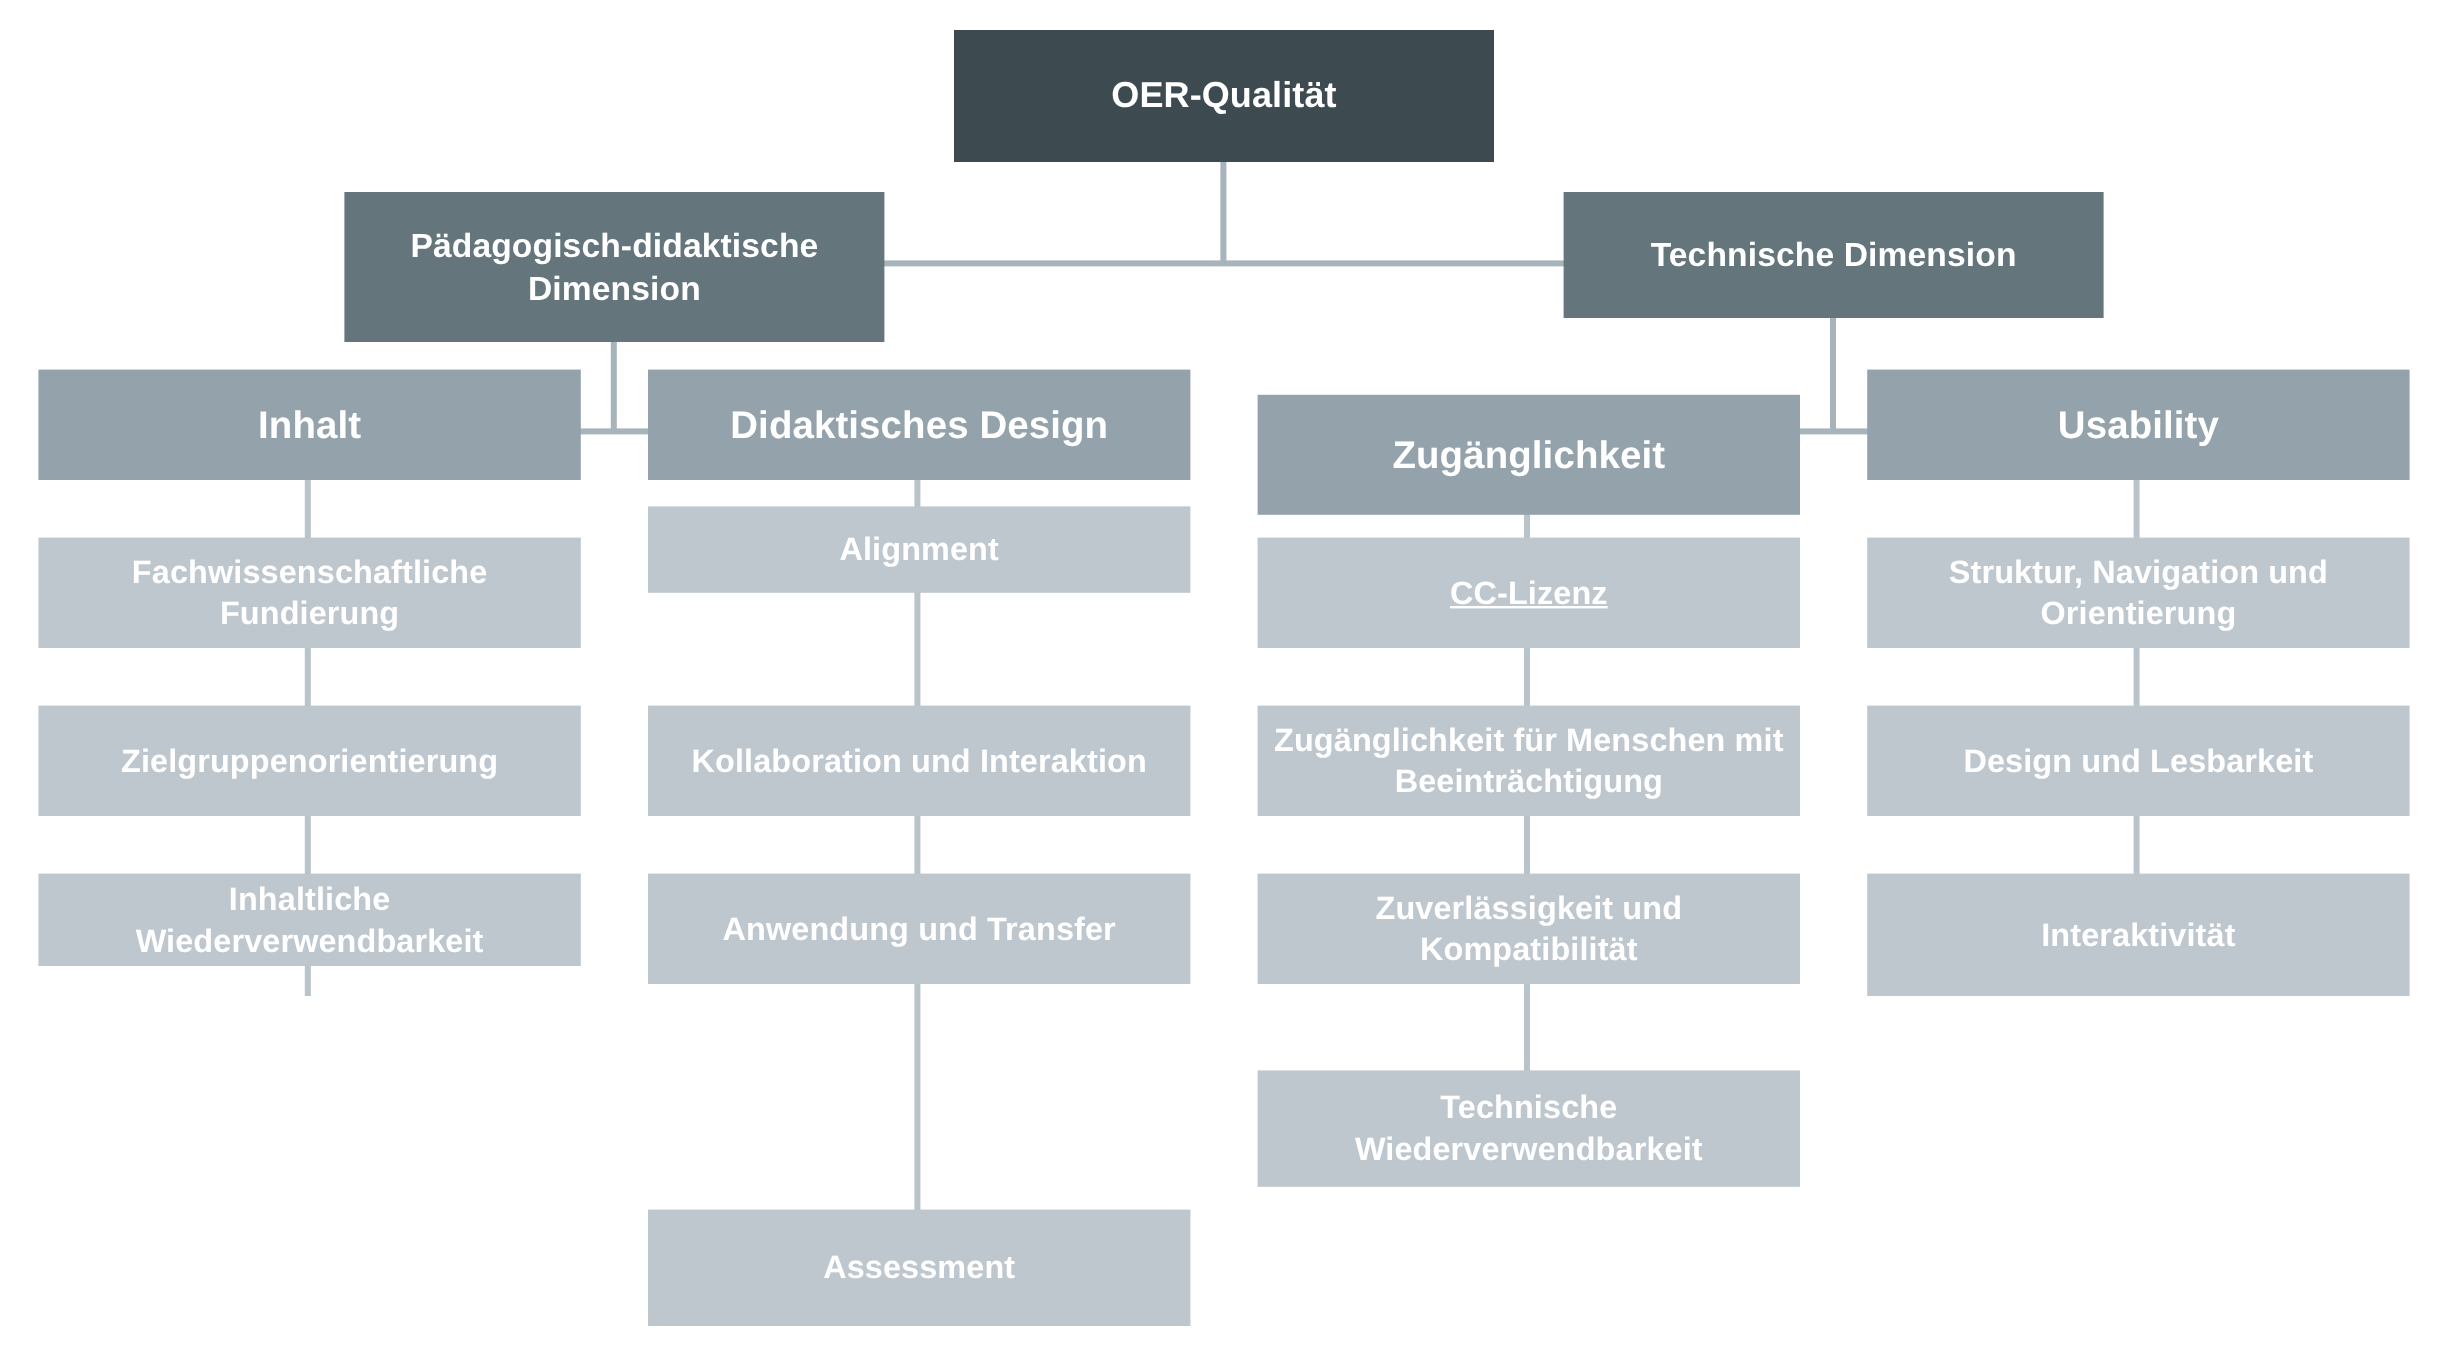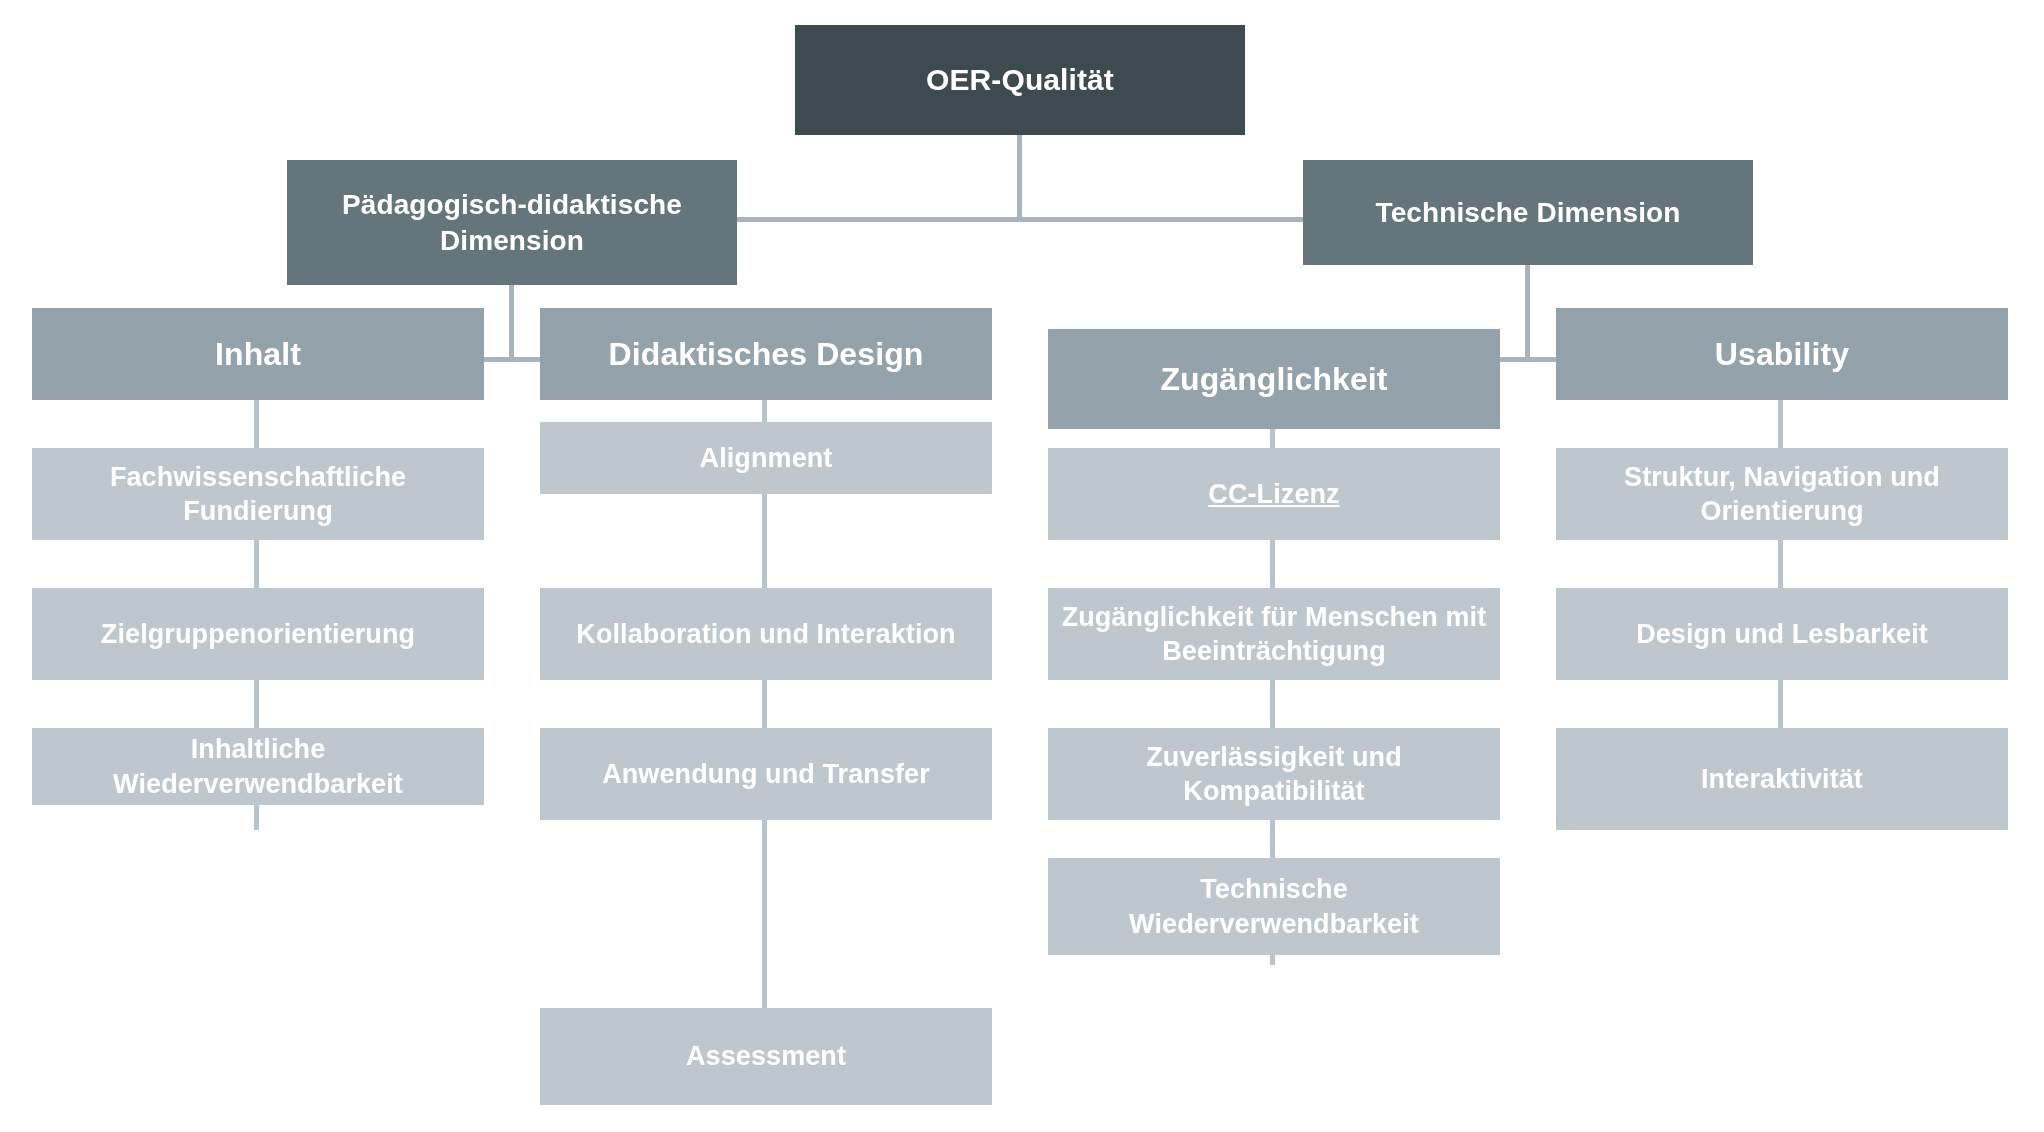--- a/index.html
+++ b/index.html
@@ -117,21 +117,21 @@
 
   <div class="node lvl-leaf" style="left:1048px; top:448px; width:452px; height:92px;text-decoration:underline;">
     <span>CC-Lizenz</span>
   </div>
   <div class="node lvl-leaf" style="left:1048px; top:588px; width:452px; height:92px;">
     <span>Zugänglichkeit für Menschen mit Beeinträchtigung</span>
   </div>
   <div class="node lvl-leaf" style="left:1048px; top:728px; width:452px; height:92px;">
     <span>Zuverlässigkeit und Kompatibilität</span>
   </div>
-  <div class="node lvl-leaf" style="left:1048px; top:858px; width:452px; height:97px;">
+  <div class="node lvl-leaf" style="left:1048px; top:892px; width:452px; height:97px;">
     <span>Technische Wiederverwendbarkeit</span>
   </div>
 
   <div class="node lvl-leaf" style="left:1556px; top:448px; width:452px; height:92px;">
     <span>Struktur, Navigation und Orientierung</span>
   </div>
   <div class="node lvl-leaf" style="left:1556px; top:588px; width:452px; height:92px;">
     <span>Design und Lesbarkeit</span>
   </div>
   <div class="node lvl-leaf" style="left:1556px; top:728px; width:452px; height:102px;">

